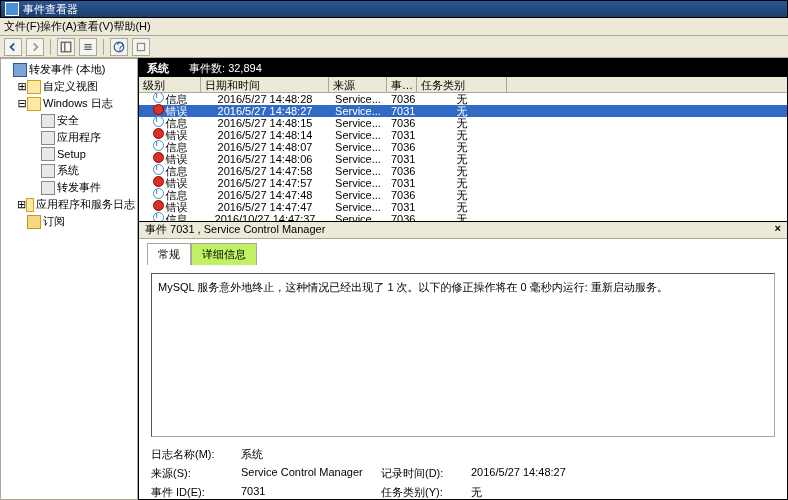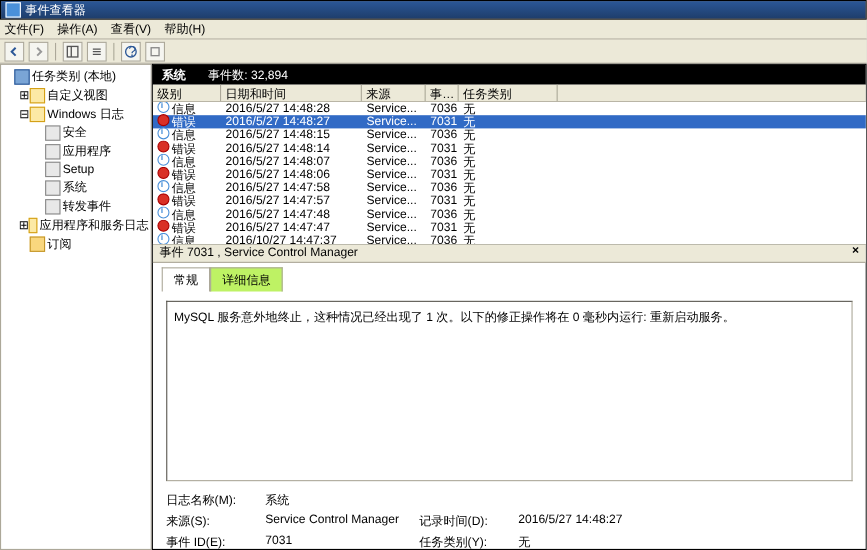--- a/index.html
+++ b/index.html
@@ -1,19 +1,19 @@
 <!DOCTYPE html>
 <html><head>
 <meta charset="utf-8">
 <style>
 * { margin: 0; padding: 0; box-sizing: border-box; font-family: "Microsoft YaHei", SimSun, sans-serif; font-size: 11px; }
 body { background: #d4d0c8; width: 788px; height: 500px; overflow: hidden; }
 .titlebar { background: linear-gradient(#2b5797, #1e3d6b); color: #fff; height: 18px; display: flex; align-items: center; padding: 0 4px; border: 1px solid #000; }
 .titlebar .icon { width: 14px; height: 14px; background: #4a90d9; border: 1px solid #fff; margin-right: 4px; }
-.menubar { background: #ece9d8; height: 18px; display: flex; align-items: center; padding: 0 4px; gap: 12px; border-bottom: 1px solid #aca899; }
+.menubar { background: #ece9d8; height: 18px; display: flex; align-items: center; padding: 0 4px; border-bottom: 1px solid #aca899; }
 .menubar span { cursor: default; }
 .toolbar { background: #ece9d8; height: 22px; display: flex; align-items: center; padding: 0 4px; gap: 4px; border-bottom: 1px solid #aca899; }
 .toolbar .btn { width: 18px; height: 18px; border: 1px solid #aca899; background: #f5f5f0; display: flex; align-items: center; justify-content: center; }
 .toolbar .sep { width: 1px; height: 16px; background: #aca899; margin: 0 2px; }
 .main { display: flex; height: calc(100% - 58px); }
 .tree { width: 138px; background: #fff; border: 1px solid #aca899; padding: 2px; overflow: auto; }
 .tree-item { display: flex; align-items: center; padding: 1px 0; white-space: nowrap; cursor: default; }
 .tree-item .tw { width: 10px; text-align: center; color: #000; }
 .tree-item .ic { width: 14px; height: 14px; margin-right: 2px; display: inline-flex; align-items: center; justify-content: center; }
 .tree-item.l1 { padding-left: 0; }
@@ -26,21 +26,21 @@
 .content { flex: 1; display: flex; flex-direction: column; border: 1px solid #000; background: #fff; }
 .chead { background: #000; color: #fff; height: 18px; display: flex; align-items: center; padding: 0 8px; gap: 20px; }
 .grid-head { background: #ece9d8; height: 16px; display: flex; border-bottom: 1px solid #aca899; }
 .grid-head div { border-right: 1px solid #aca899; padding: 1px 4px; overflow: hidden; white-space: nowrap; }
 .col-lvl { width: 62px; }
 .col-dt { width: 128px; }
 .col-src { width: 58px; }
 .col-eid { width: 30px; }
 .col-cat { width: 90px; }
 .grid-body { height: 128px; overflow: auto; background: #fff; }
-.grid-row { display: flex; height: 12px; align-items: center; cursor: default; }
+.grid-row { display: flex; height: 12px; align-items: center; cursor: default; text-align: center; }
 .grid-row div { padding: 0 4px; overflow: hidden; white-space: nowrap; }
 .grid-row.sel { background: #316ac5; color: #fff; }
 .grid-row .ric { width: 11px; height: 11px; border-radius: 50%; margin-right: 2px; display: inline-block; }
 .ric-err { background: #d93025; border: 1px solid #a00; }
 .ric-info { background: #fff; border: 1px solid #4a90d9; position: relative; }
 .ric-info::after { content: "i"; color: #4a90d9; font-size: 8px; position: absolute; left: 2px; top: -2px; font-weight: bold; }
 .detail-hdr { background: #ece9d8; border-top: 1px solid #000; border-bottom: 1px solid #aca899; height: 18px; display: flex; align-items: flex-start; padding: 0 6px; justify-content: space-between; }
 .detail-hdr .x { font-weight: bold; cursor: default; }
 .tabs { display: flex; padding: 4px 8px 0; gap: 0; }
 .tab { padding: 3px 10px; border: 1px solid #aca899; border-bottom: none; background: #fff; cursor: default; }
@@ -102,21 +102,21 @@
         <rect x="2" y="2" width="6" height="6" fill="none" stroke="#888"></rect>
       </svg>
     </div>
 </div>
 
 <div class="main">
   <div class="tree">
     <div class="tree-item l1">
         <span class="tw"></span>
         <span class="ic ic-root"></span>
-        <span>任务类别 (本地)</span>
+        <span>转发事件 (本地)</span>
       </div>
     <div class="tree-item l2">
         <span class="tw">⊞</span>
         <span class="ic ic-folder"></span>
         <span>自定义视图</span>
       </div>
     <div class="tree-item l2">
         <span class="tw">⊟</span>
         <span class="ic ic-folder"></span>
         <span>Windows 日志</span>

